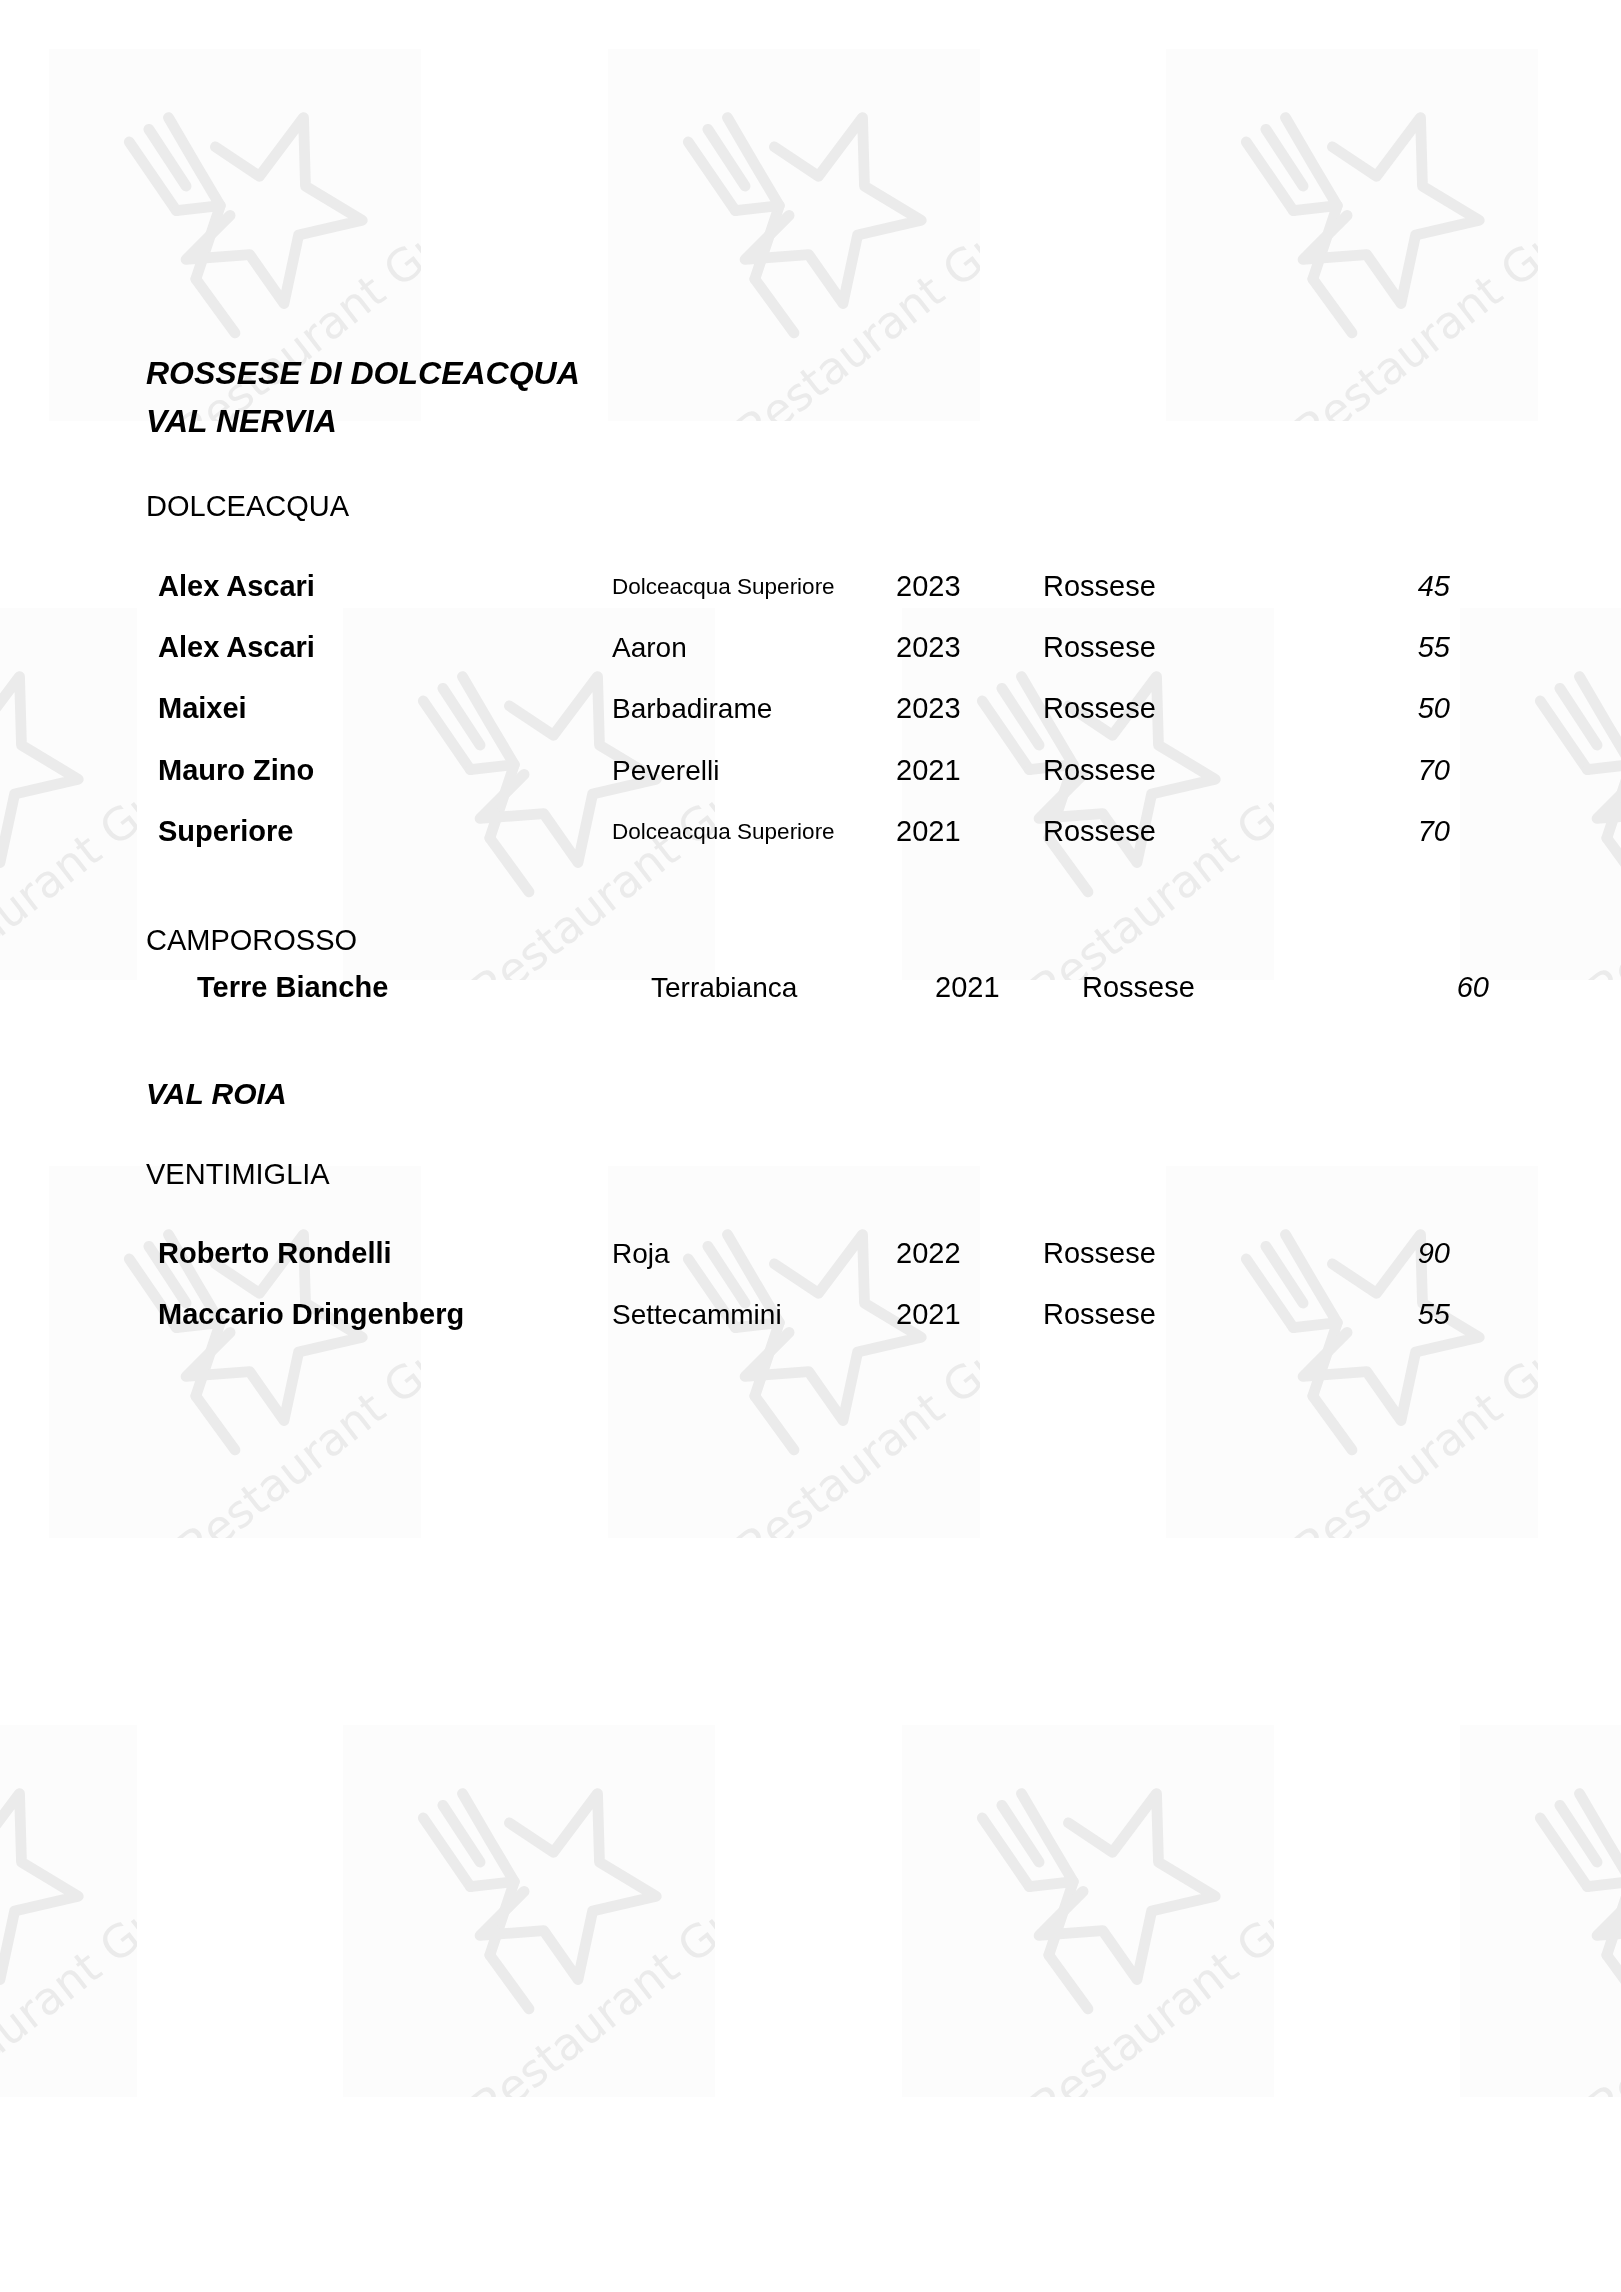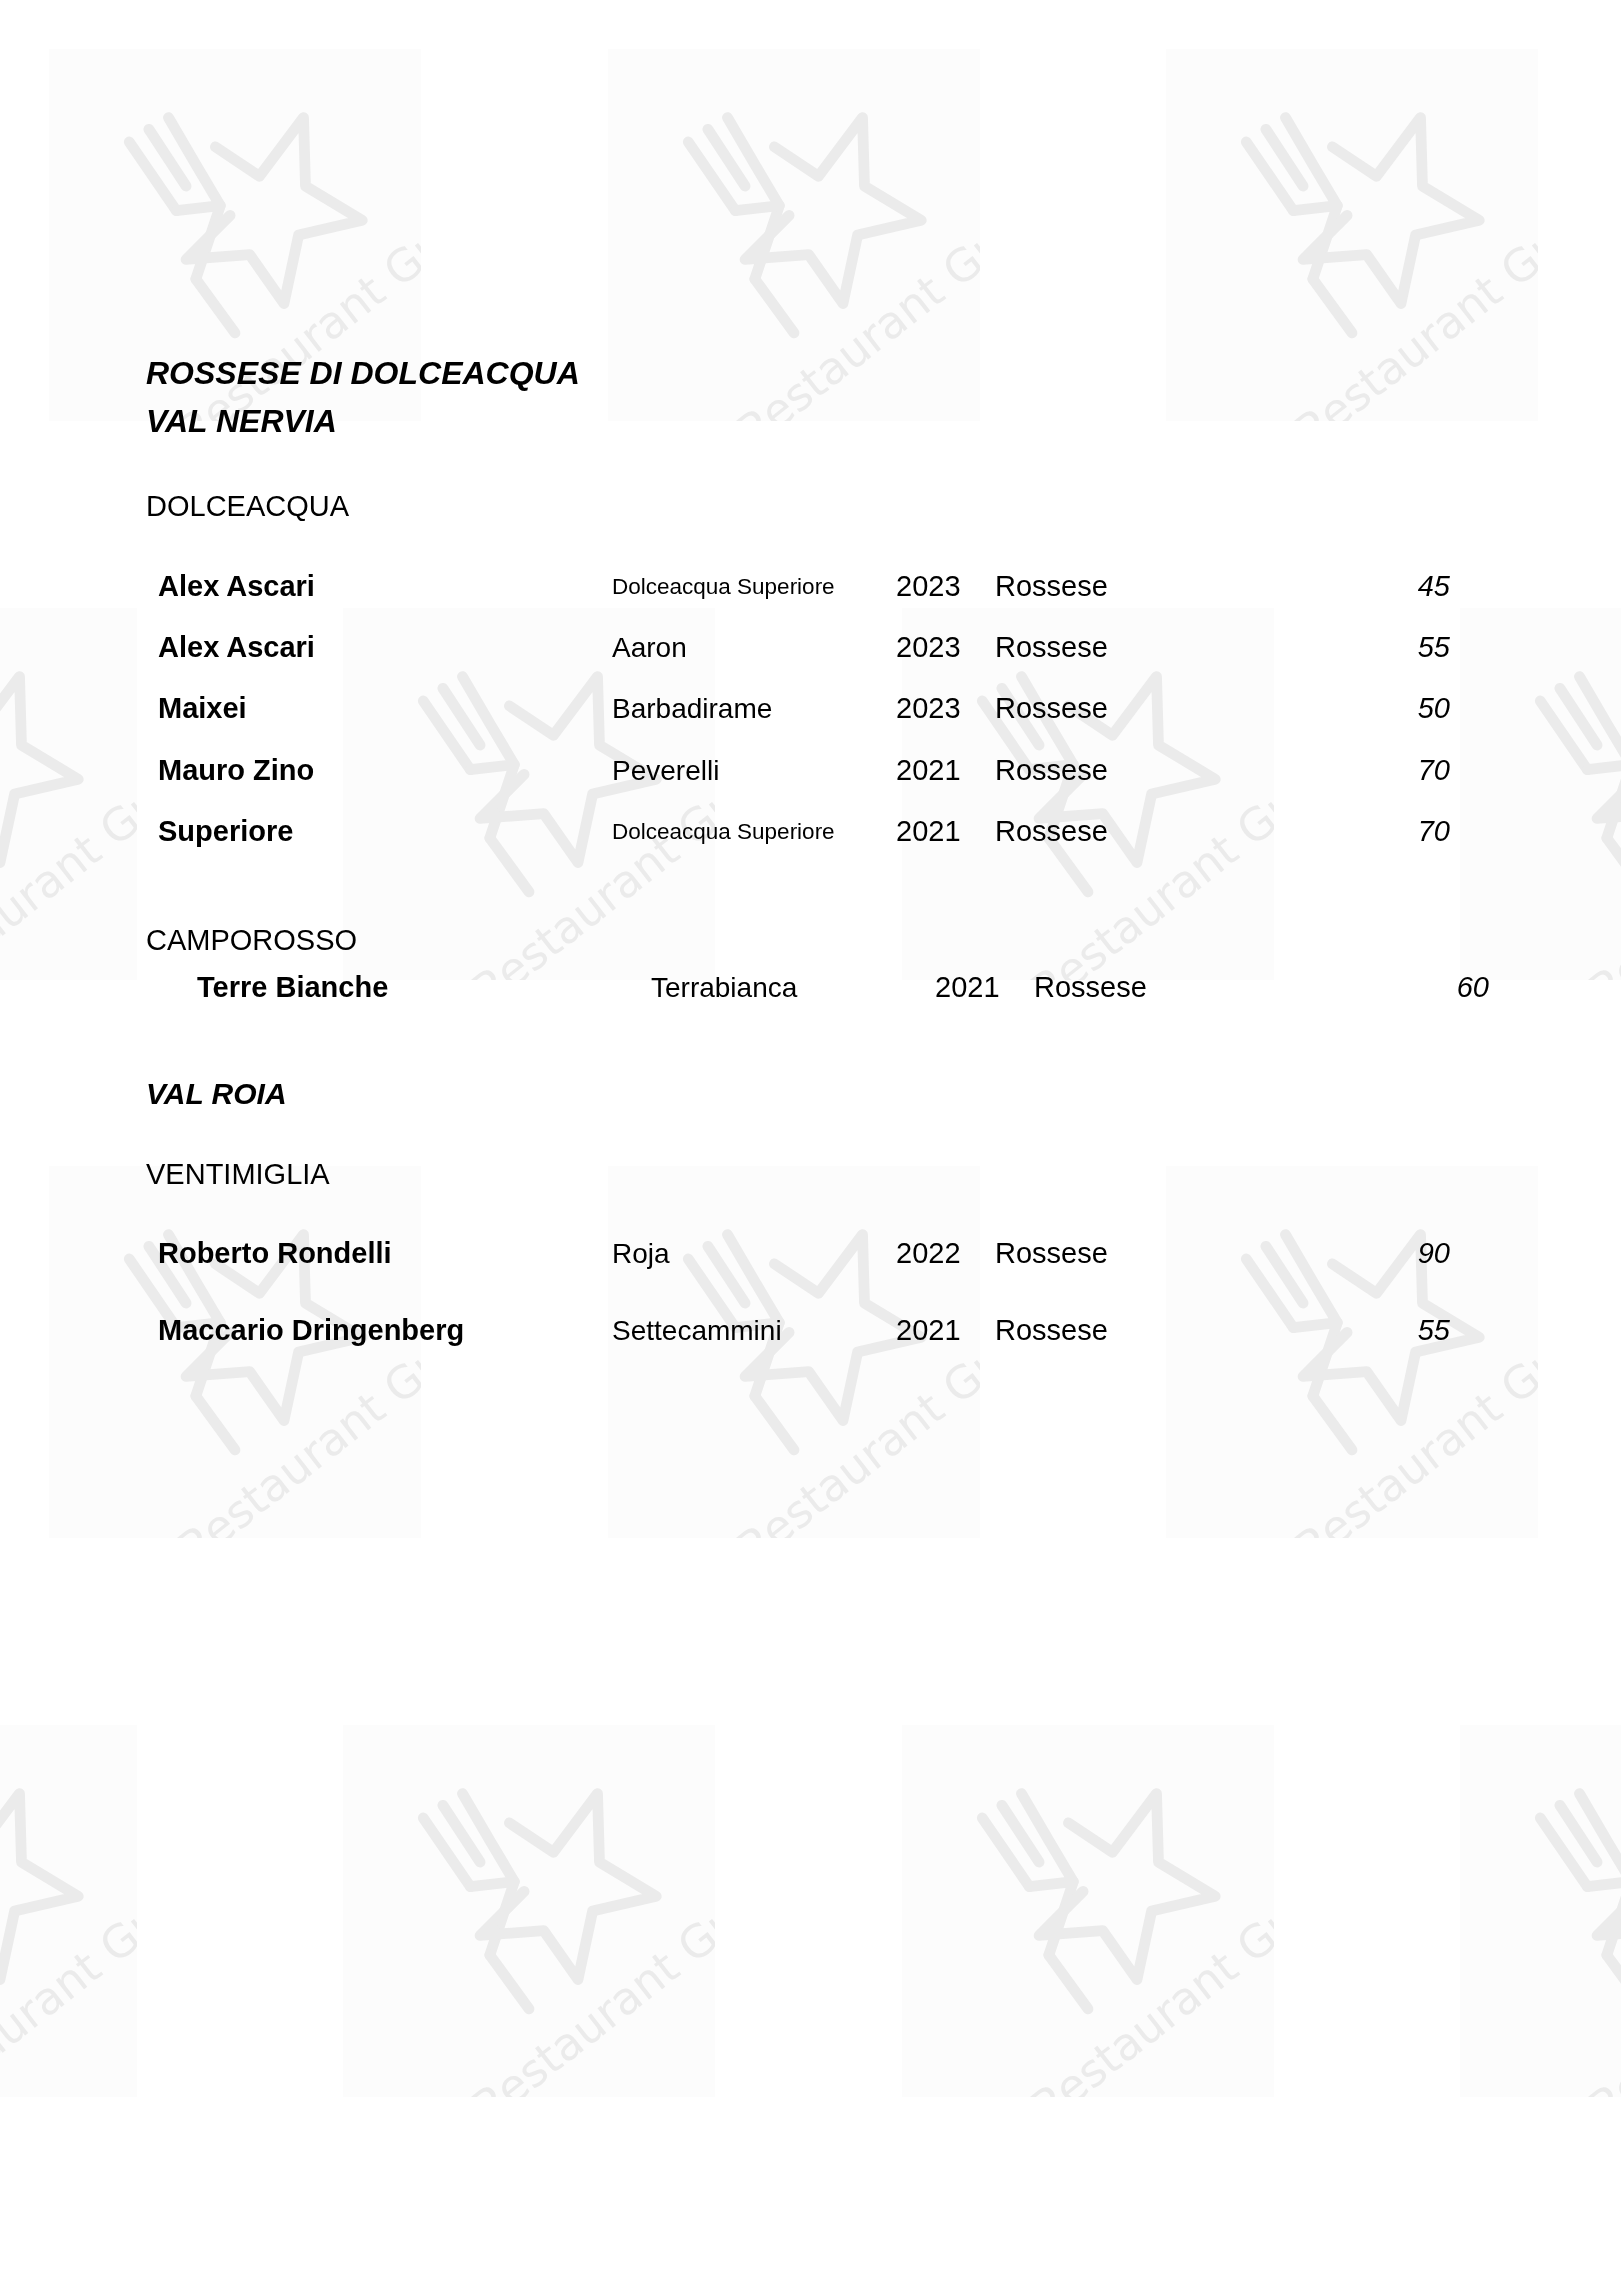--- a/index.html
+++ b/index.html
@@ -11,21 +11,21 @@
   .content { position:absolute; left:0; top:0; width:1621px; height:2293px; z-index:1; }
   .title { position:absolute; left:147px; top:245px; font-size:51px; font-weight:bold; letter-spacing:-1px; white-space:nowrap; }
   .region { position:absolute; left:146px; font-size:32px; font-style:italic; white-space:nowrap;font-weight:bold; }
   .town { position:absolute; left:146px; font-size:29px; white-space:nowrap; }
   .row { position:absolute; left:0; width:1621px; height:39px; }
   .row span { position:absolute; top:0; line-height:39px; white-space:nowrap; }
   .c-producer { left:158px; font-size:29px; font-weight:bold; }
   .c-wine { left:612px; font-size:28px; }
   .c-wine.small { font-size:22.5px; }
   .c-year { left:896px; font-size:29px; }
-  .c-grape { left:995px; font-size:29px; }
+  .c-grape { left:1043px; font-size:29px; }
   .c-price { right:171px; font-size:29px; font-style:italic; text-align:left; }
 </style>
 </head>
 <body>
 
 <div class="wm-layer" id="wm-layer">
     <div class="wm-tile" style="left: 49px; top: 49px;">
     <svg viewBox="0 0 380 380">
       <g fill="none" stroke="#ebebeb" stroke-width="11" stroke-linecap="round" stroke-linejoin="round">
         <path d="M82 95 L130 165 M102 82 L140 140 M122 70 L150 118 M150 118 L175 160 L150 235"></path>
@@ -238,21 +238,21 @@
 
   <div class="town" style="top:1158px;">VENTIMIGLIA</div>
 
   <div class="row" style="top:1234px;">
     <span class="c-producer">Roberto Rondelli</span>
     <span class="c-wine">Roja</span>
     <span class="c-year">2022</span>
     <span class="c-grape">Rossese</span>
     <span class="c-price">90</span>
   </div>
-  <div class="row" style="top:1295px;margin-top:16px;">
+  <div class="row" style="top:1295px;">
     <span class="c-producer">Maccario Dringenberg</span>
     <span class="c-wine">Settecammini</span>
     <span class="c-year">2021</span>
     <span class="c-grape">Rossese</span>
     <span class="c-price">55</span>
   </div>
 </div>
 
 
 </body></html>

